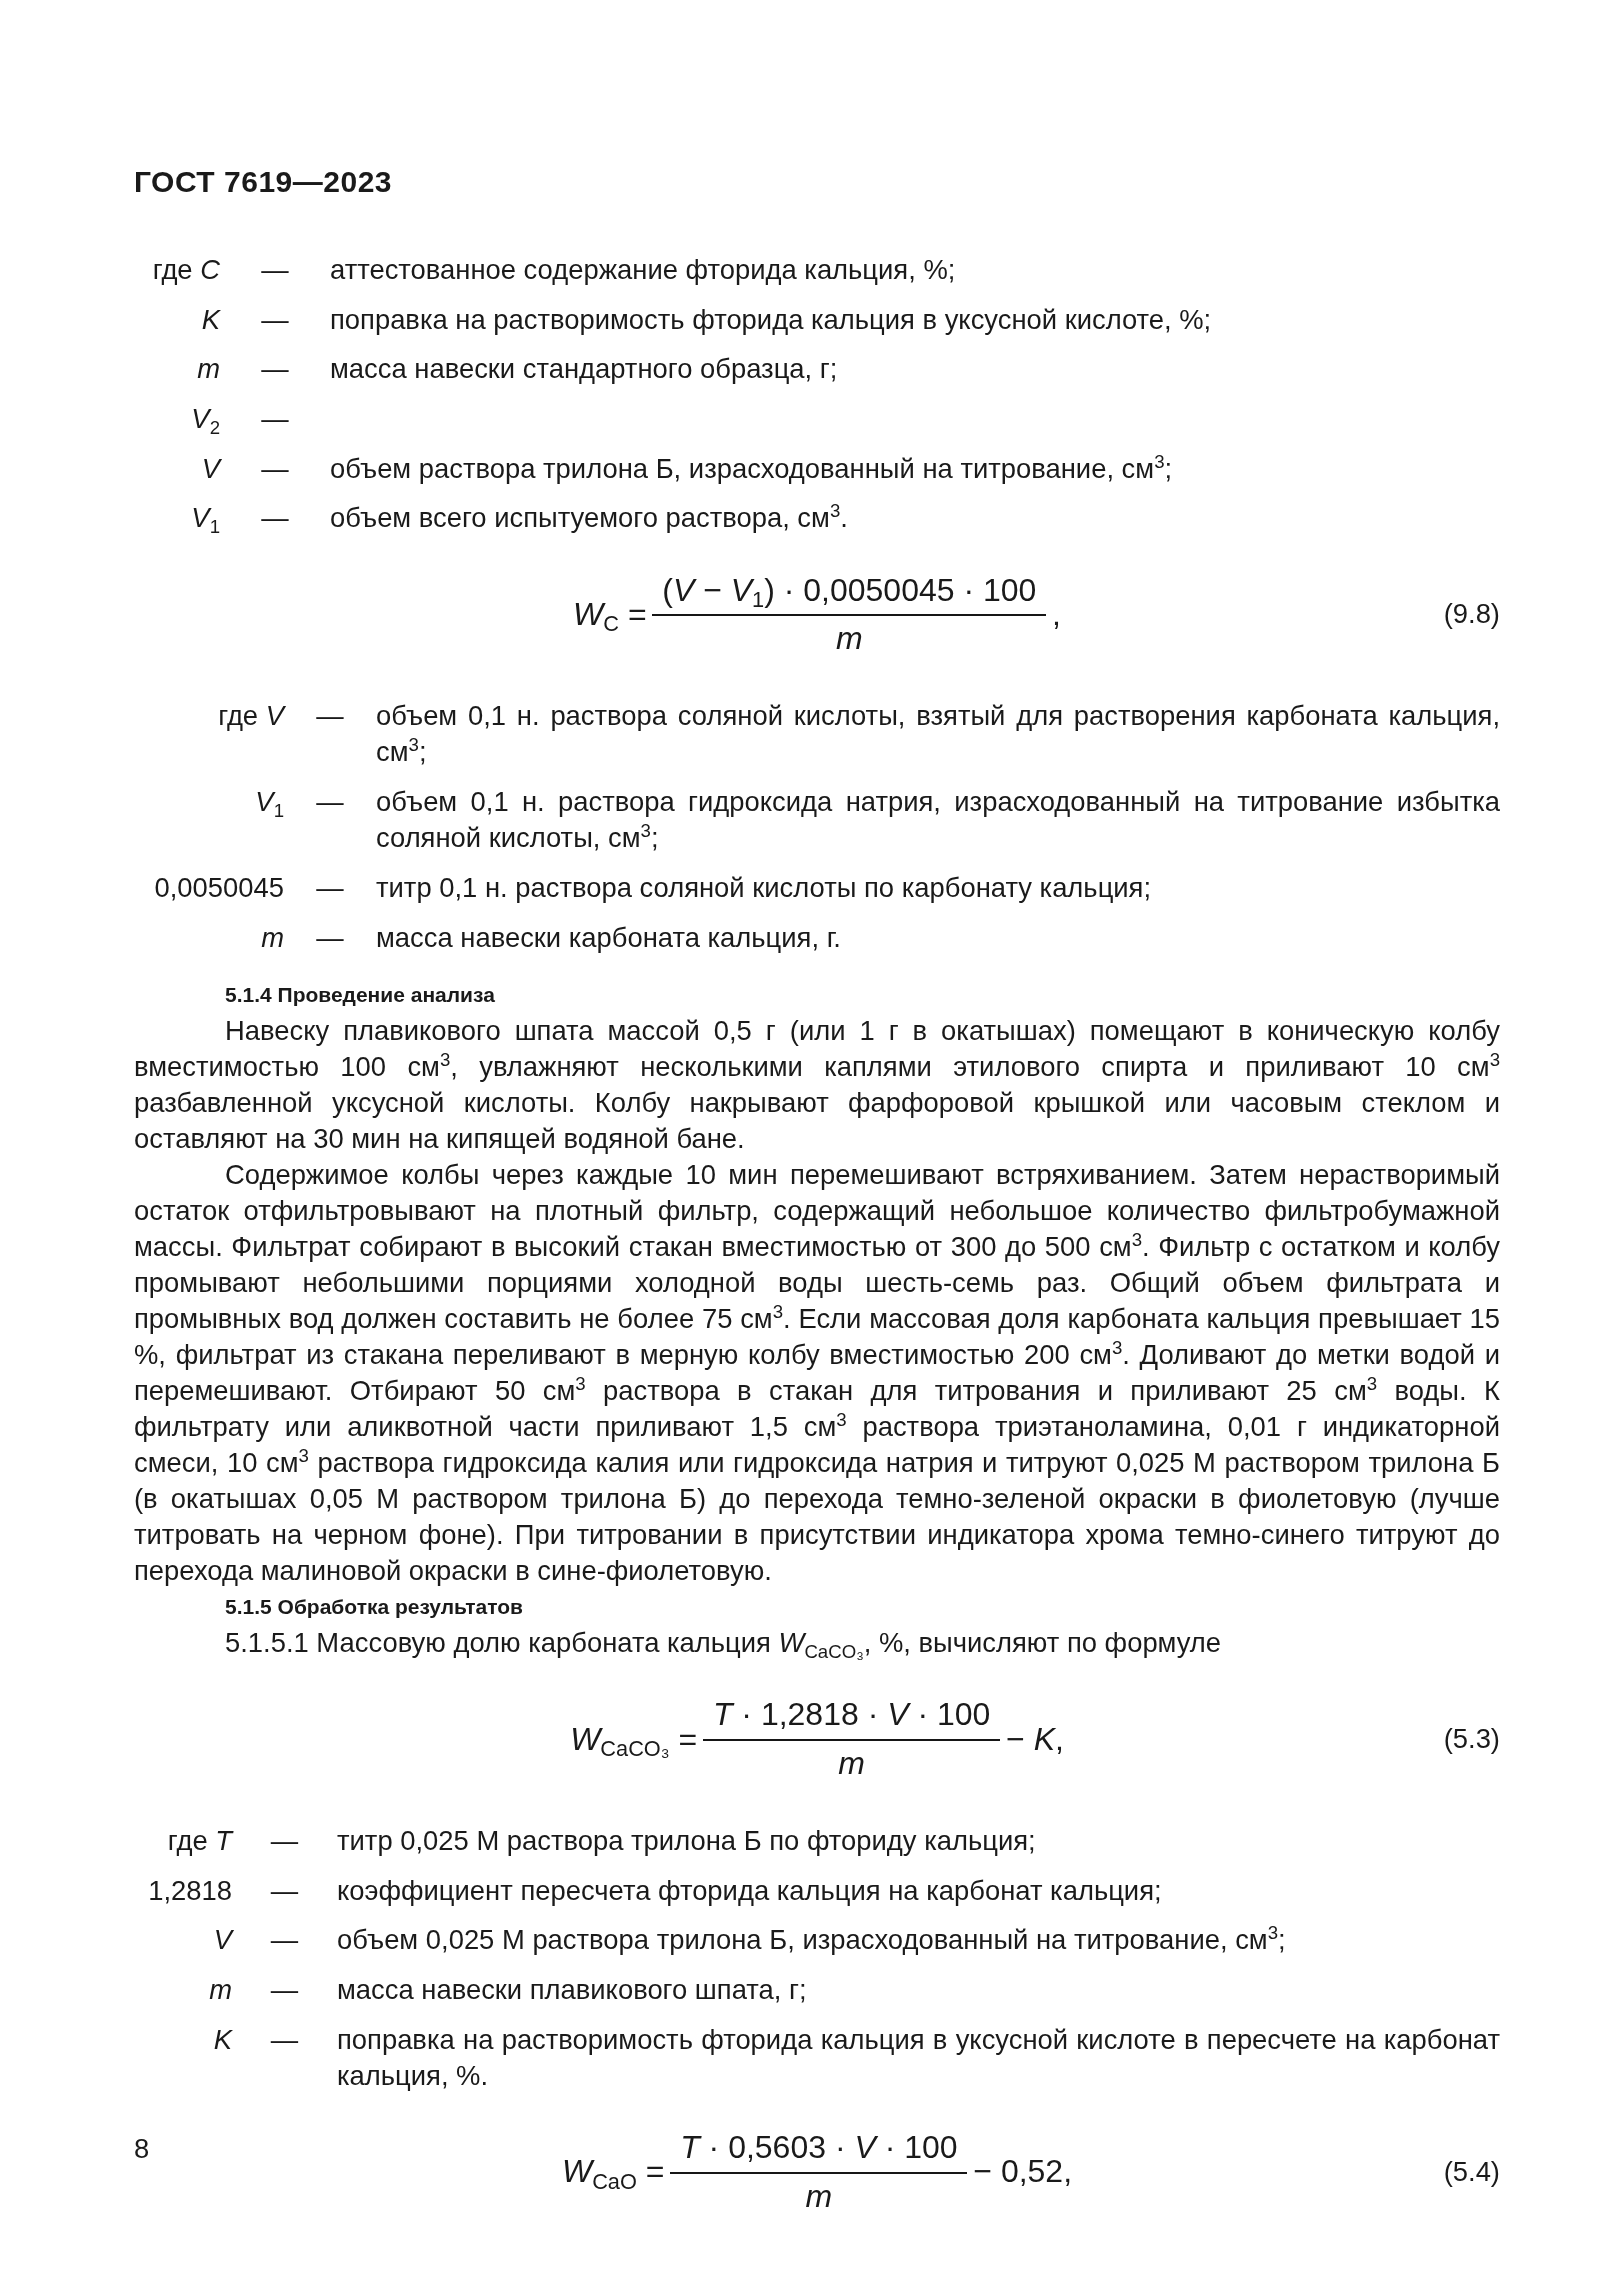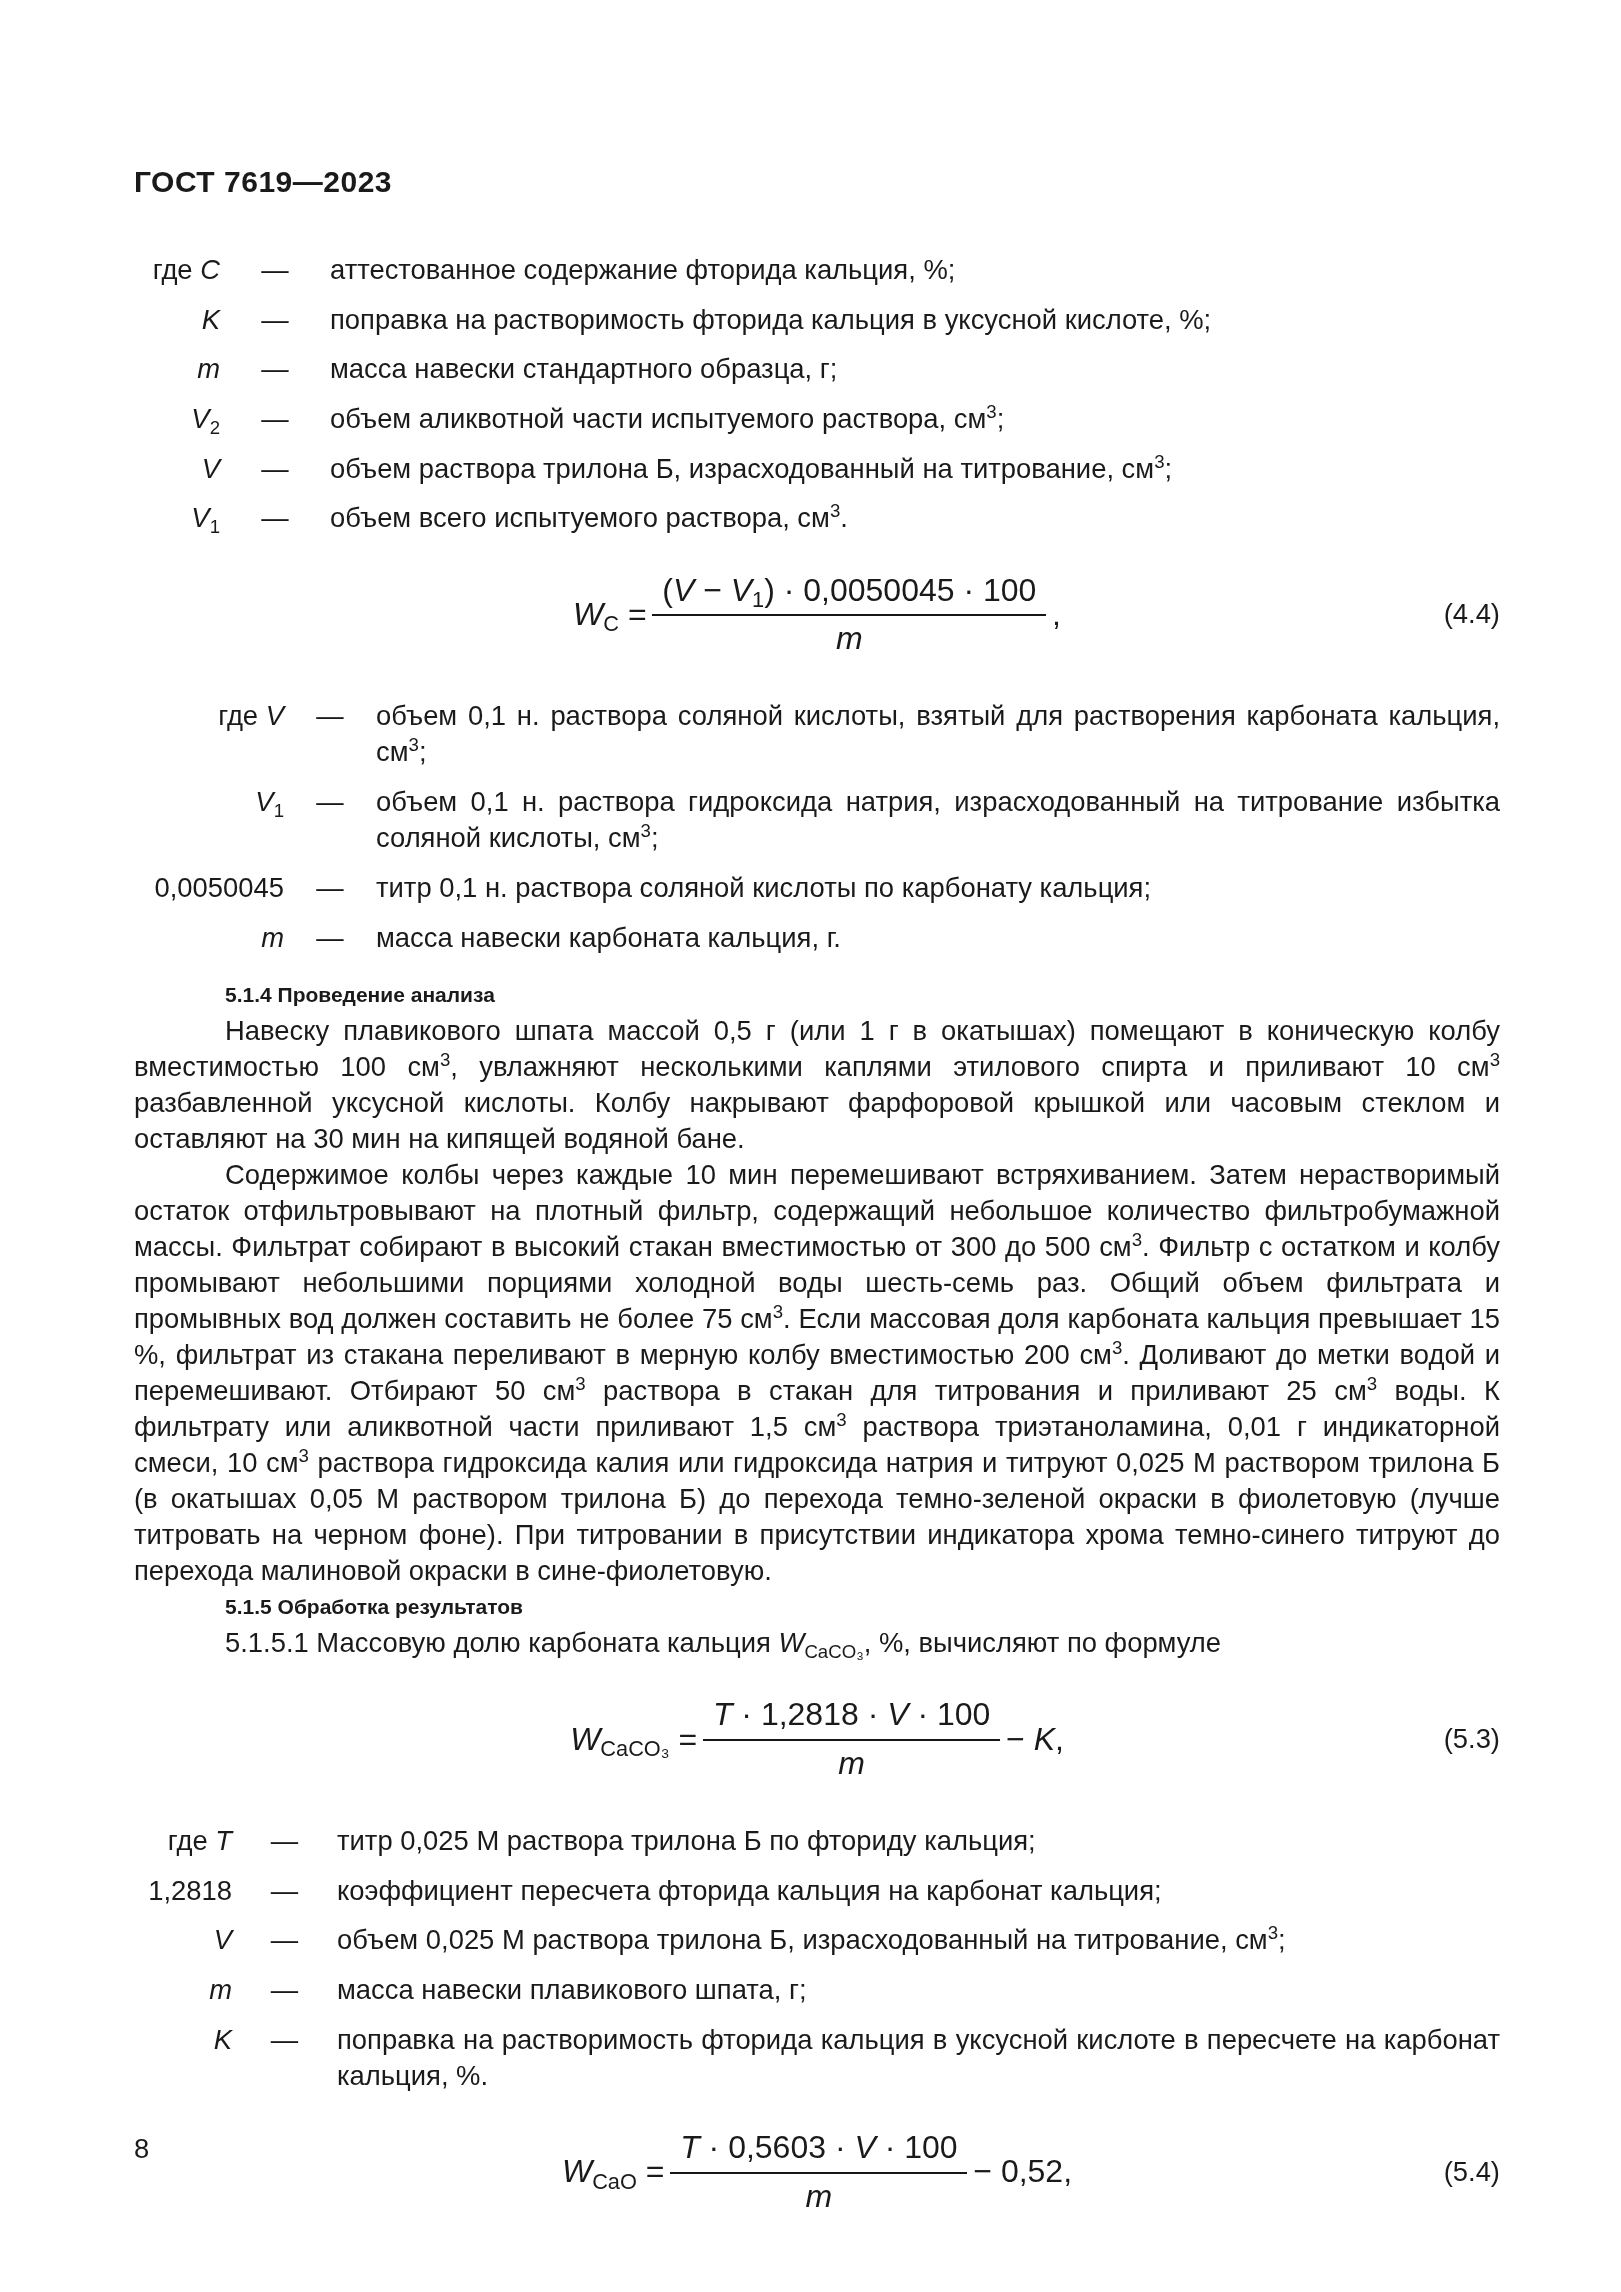--- a/index.html
+++ b/index.html
@@ -56,21 +56,20 @@
       <span class="defn"><span>поправка на растворимость фторида кальция в уксусной кислоте, %;</span></span>
     </div>
       <div class="def-item">
       <span class="term"><span class="it">m</span></span>
       <span class="dash">—</span>
       <span class="defn"><span>масса навески стандартного образца, г;</span></span>
     </div>
       <div class="def-item">
       <span class="term"><span class="it">V</span><span class="sb">2</span></span>
       <span class="dash">—</span>
-      <span class="defn"><span>объем аликвотной части испытуемого раствора, см</span><span class="sp">3</span><span>;</span></span>
     </div>
       <div class="def-item">
       <span class="term"><span class="it">V</span></span>
       <span class="dash">—</span>
       <span class="defn"><span>объем раствора трилона Б, израсходованный на титрование, см</span><span class="sp">3</span><span>;</span></span>
     </div>
       <div class="def-item">
       <span class="term"><span class="it">V</span><span class="sb">1</span></span>
       <span class="dash">—</span>
       <span class="defn"><span>объем всего испытуемого раствора, см</span><span class="sp">3</span><span>.</span></span>
@@ -80,21 +79,21 @@
 
   <div class="formula">
     <span class="eq">
       <span><span class="it">W</span><span class="sb">C</span><span> = </span></span>
       <span class="frac">
         <span class="fnum"><span>(</span><span class="it">V</span><span> − </span><span class="it">V</span><span class="sb">1</span><span>) · 0,0050045 · 100</span></span>
         <span class="fden"><span class="it">m</span></span>
       </span>
       <span><span>,</span></span>
     </span>
-    <span class="eqno">(4.4)</span>
+    <span class="eqno">(9.8)</span>
   </div>
 
   <div class="def-list l2">
 
   <div class="def-item">
       <span class="term"><span>где </span><span class="it">V</span></span>
       <span class="dash">—</span>
       <span class="defn"><span>объем 0,1 н. раствора соляной кислоты, взятый для растворения карбоната кальция, см</span><span class="sp">3</span><span>;</span></span>
     </div>
       <div class="def-item">

